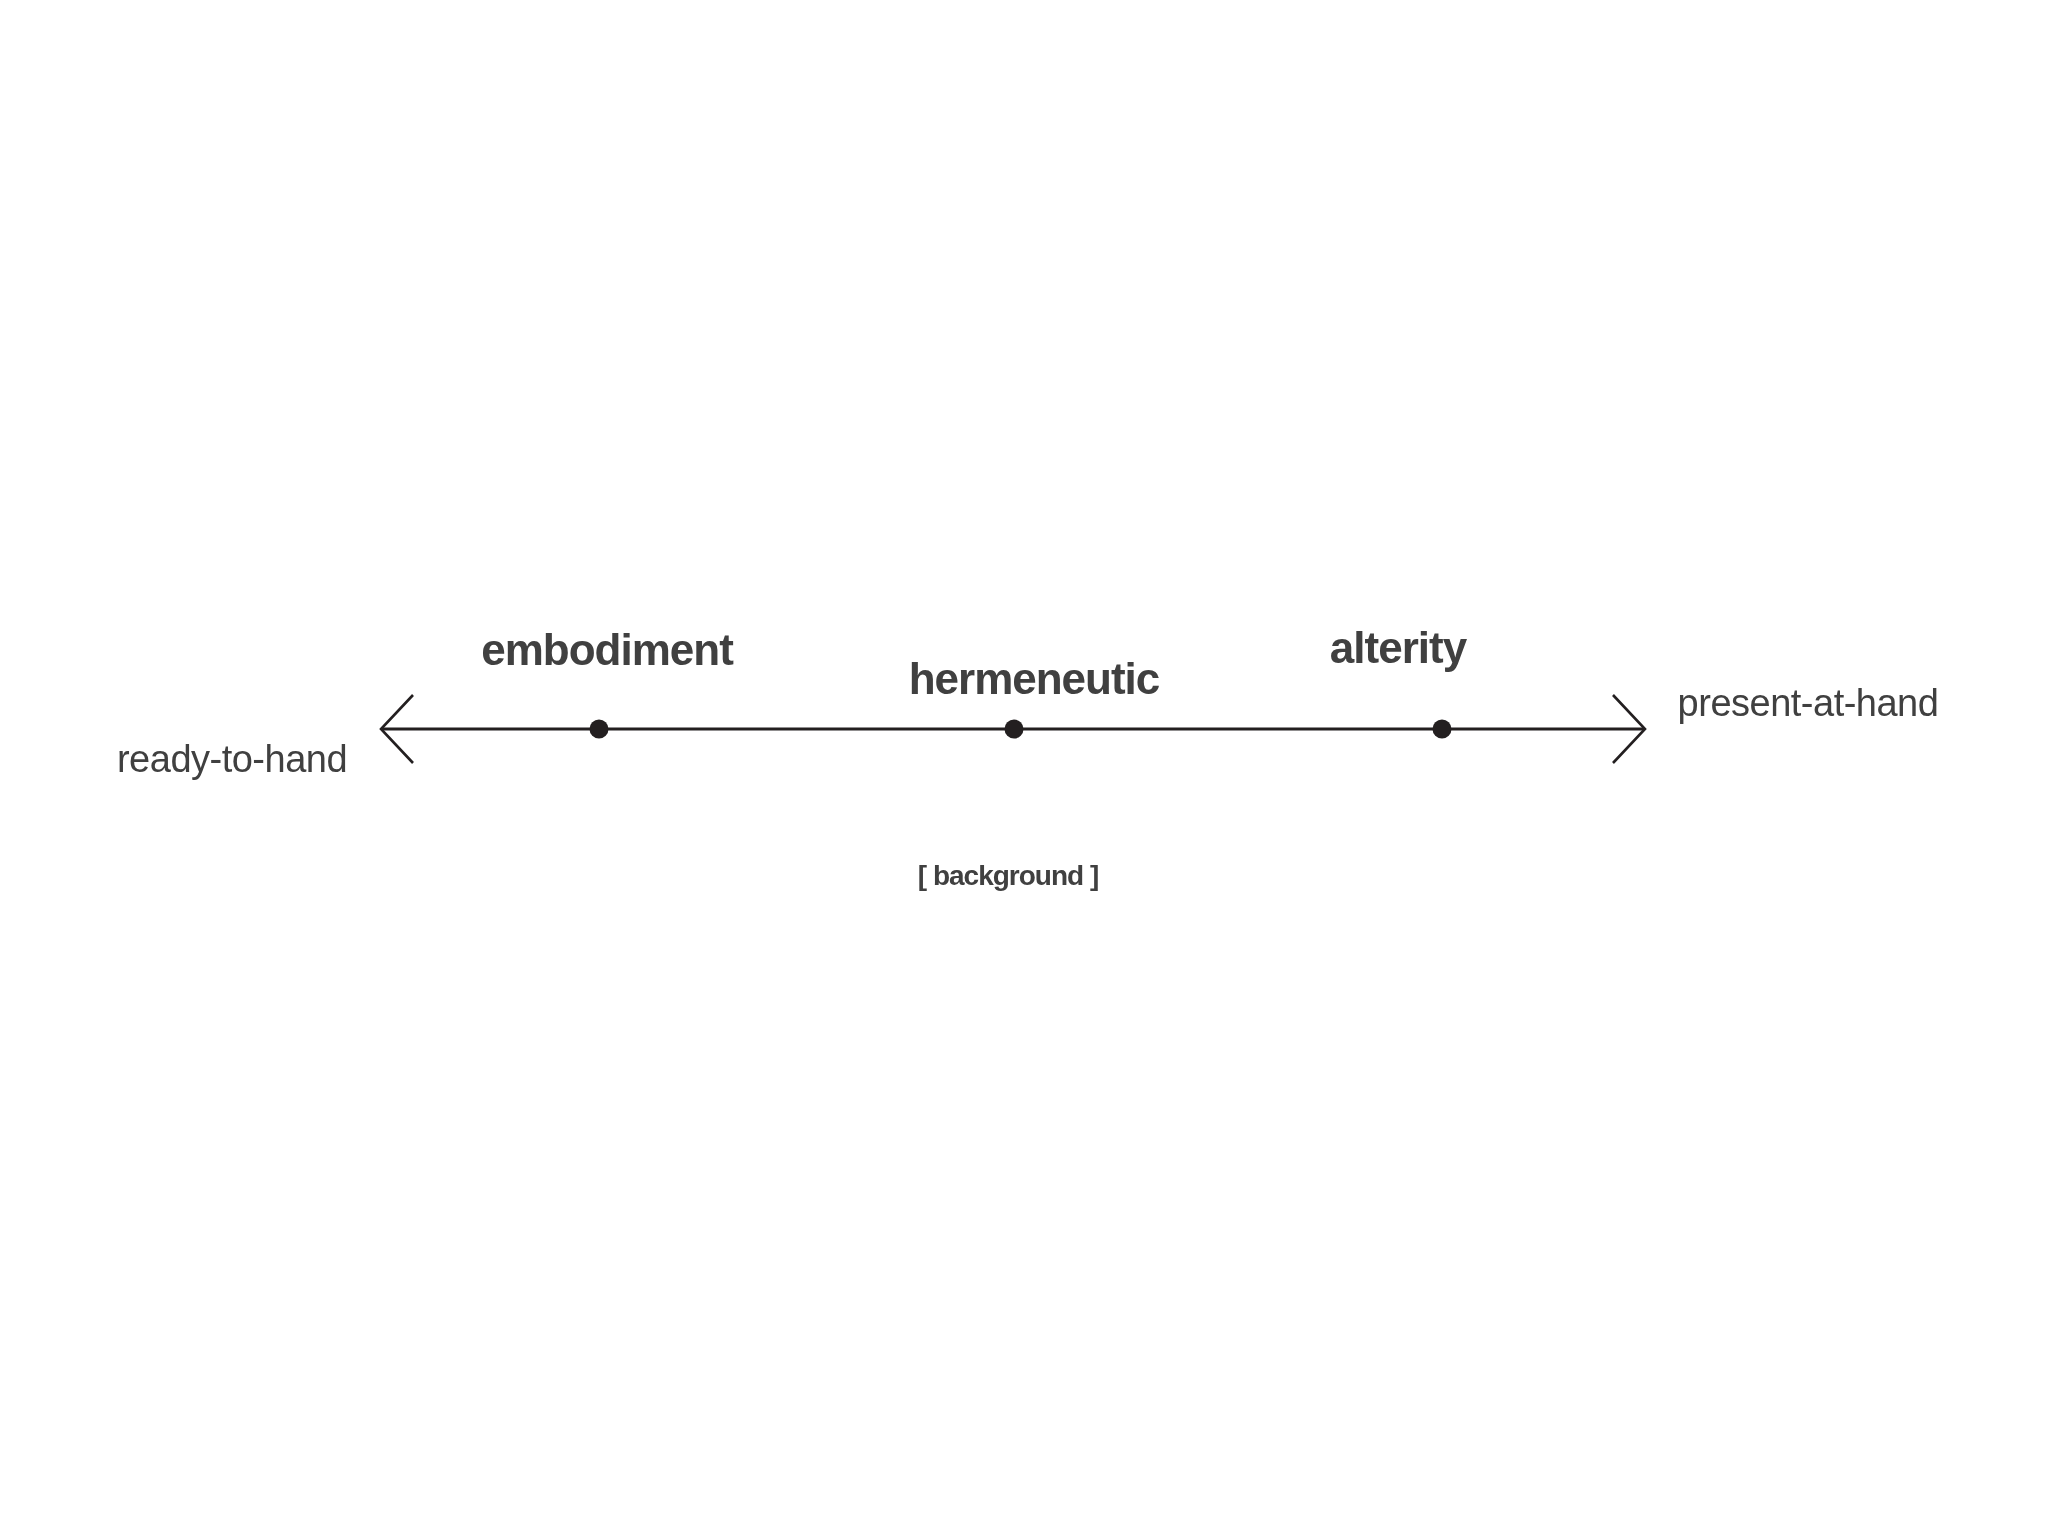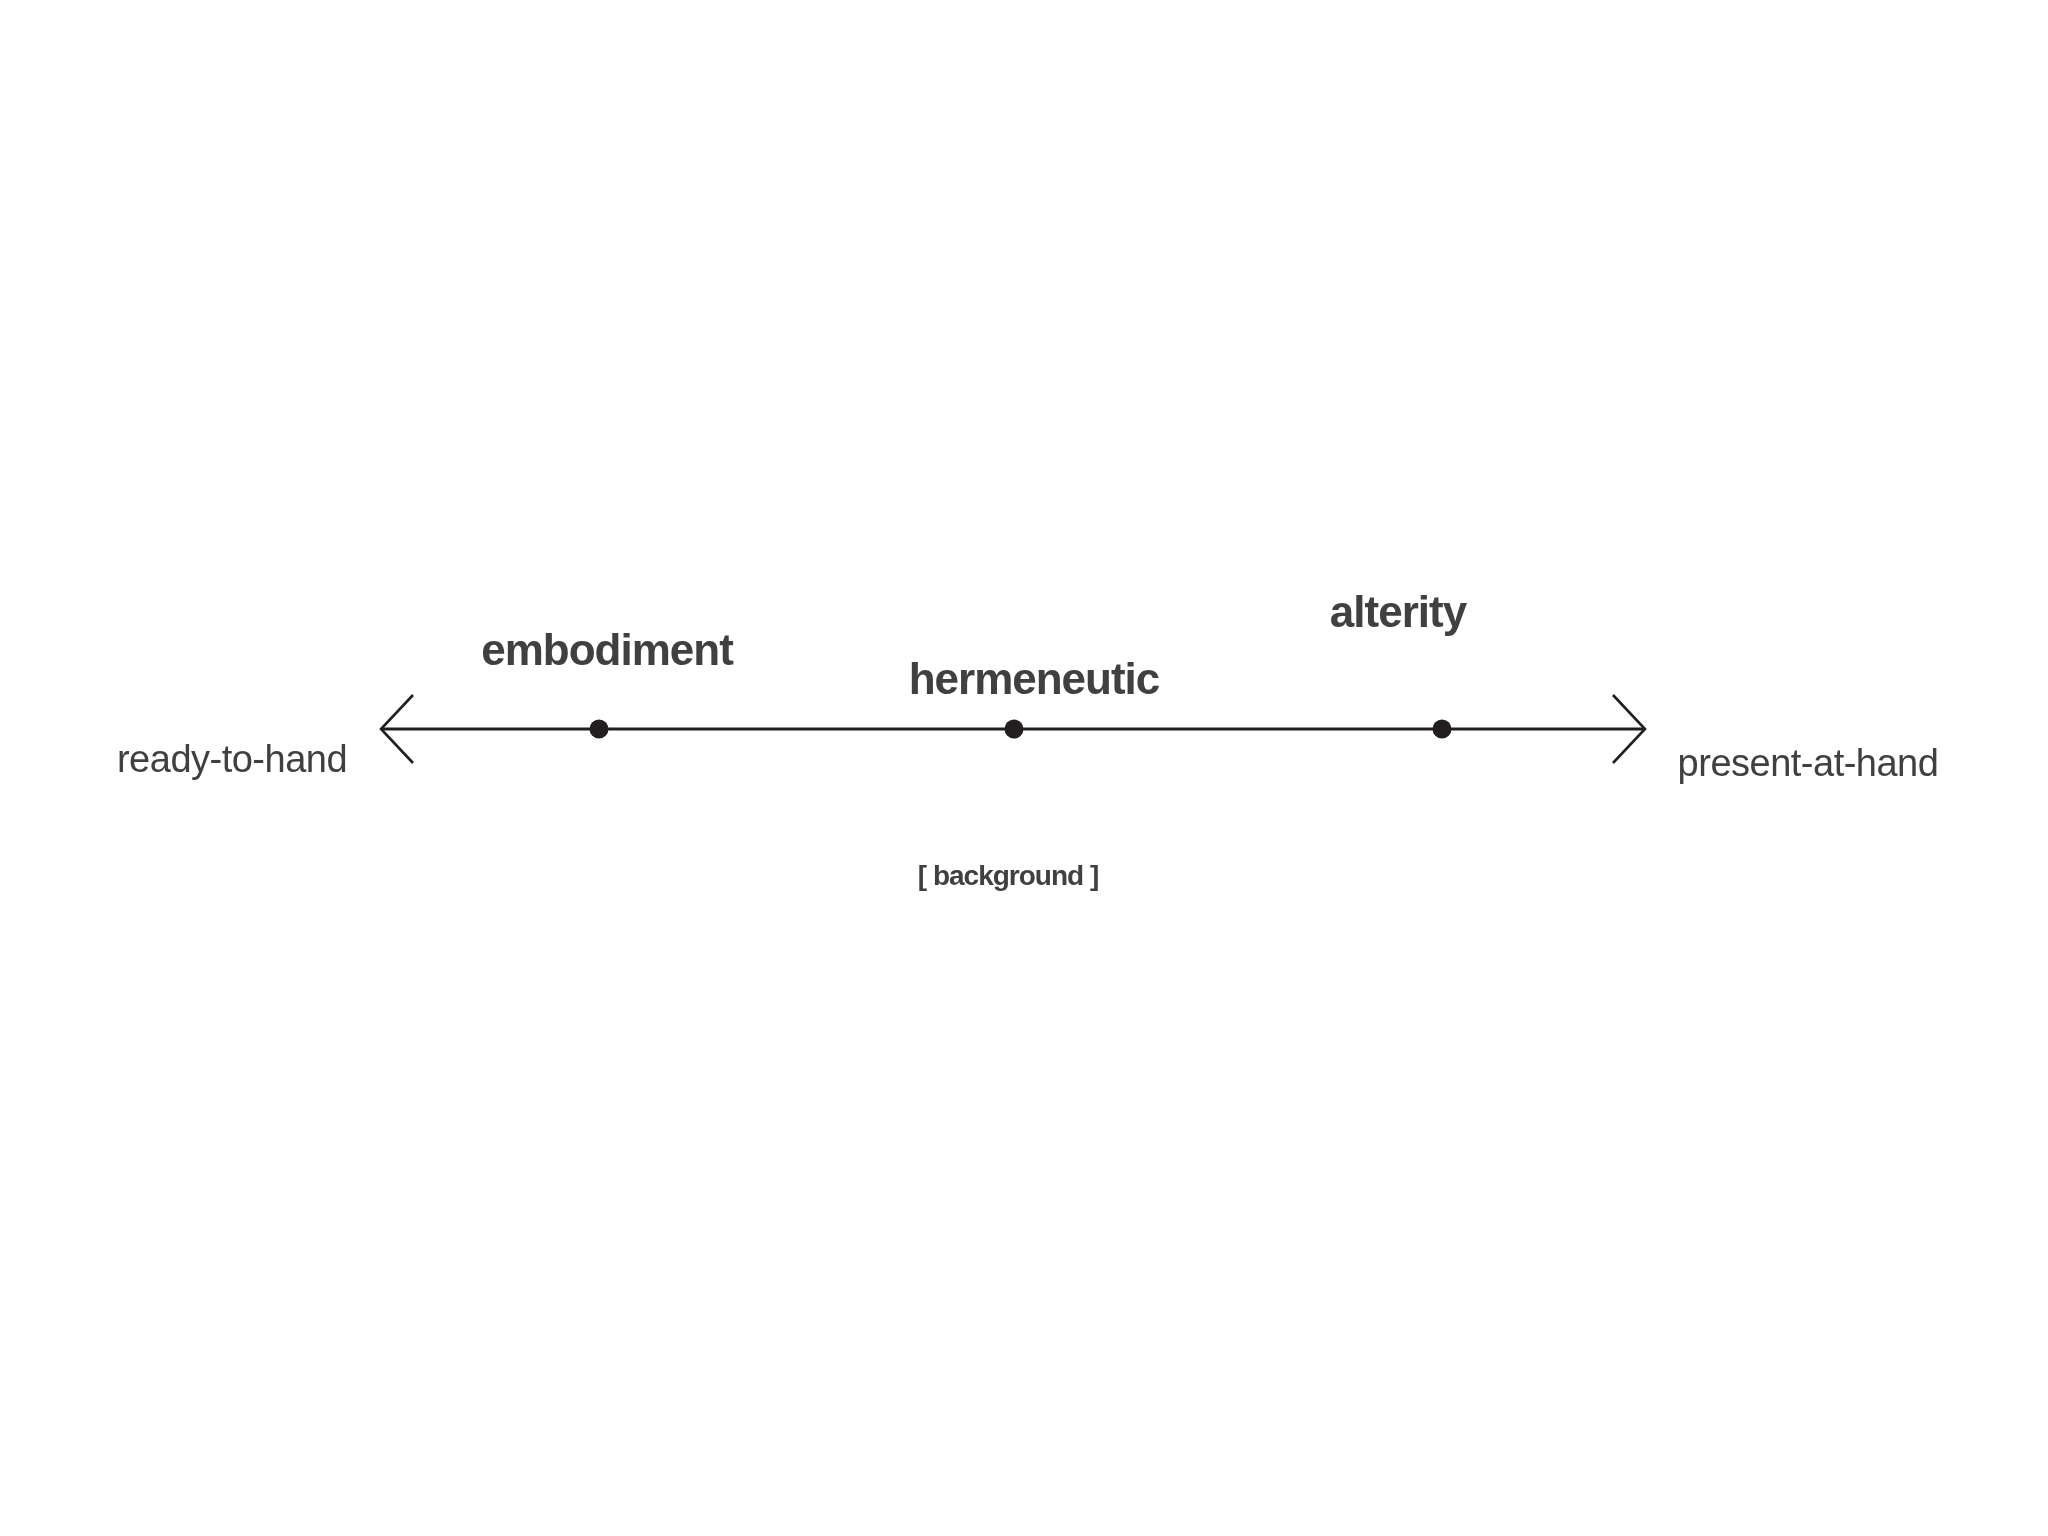--- a/index.html
+++ b/index.html
@@ -50,23 +50,23 @@
   }
   .below-label {
     font-size: 28px;
     font-weight: 700;
     letter-spacing: -1px;
   }
 
   
   .pos-embodiment   { left: 607px;  top: 650px; }
   .pos-hermeneutic  { left: 1034px; top: 679px; }
-  .pos-alterity     { left: 1398px; top: 612px; text-align: right; }
+  .pos-alterity     { left: 1398px; top: 648px; text-align: right; }
   .pos-left-end     { left: 232px;  top: 727px; margin-top: 32px; }
-  .pos-right-end    { left: 1808px; top: 763px; }
+  .pos-right-end    { left: 1808px; top: 703px; }
   .pos-background   { left: 1008px; top: 876px; }
 </style>
 </head>
 <body>
 
 <div class="canvas">
 
   <svg class="axis-svg" viewBox="0 0 2048 1536" xmlns="http://www.w3.org/2000/svg" aria-hidden="true">
     <line x1="382" y1="729" x2="1644" y2="729"></line>
     <polyline points="413,695 381,729 413,763"></polyline>

